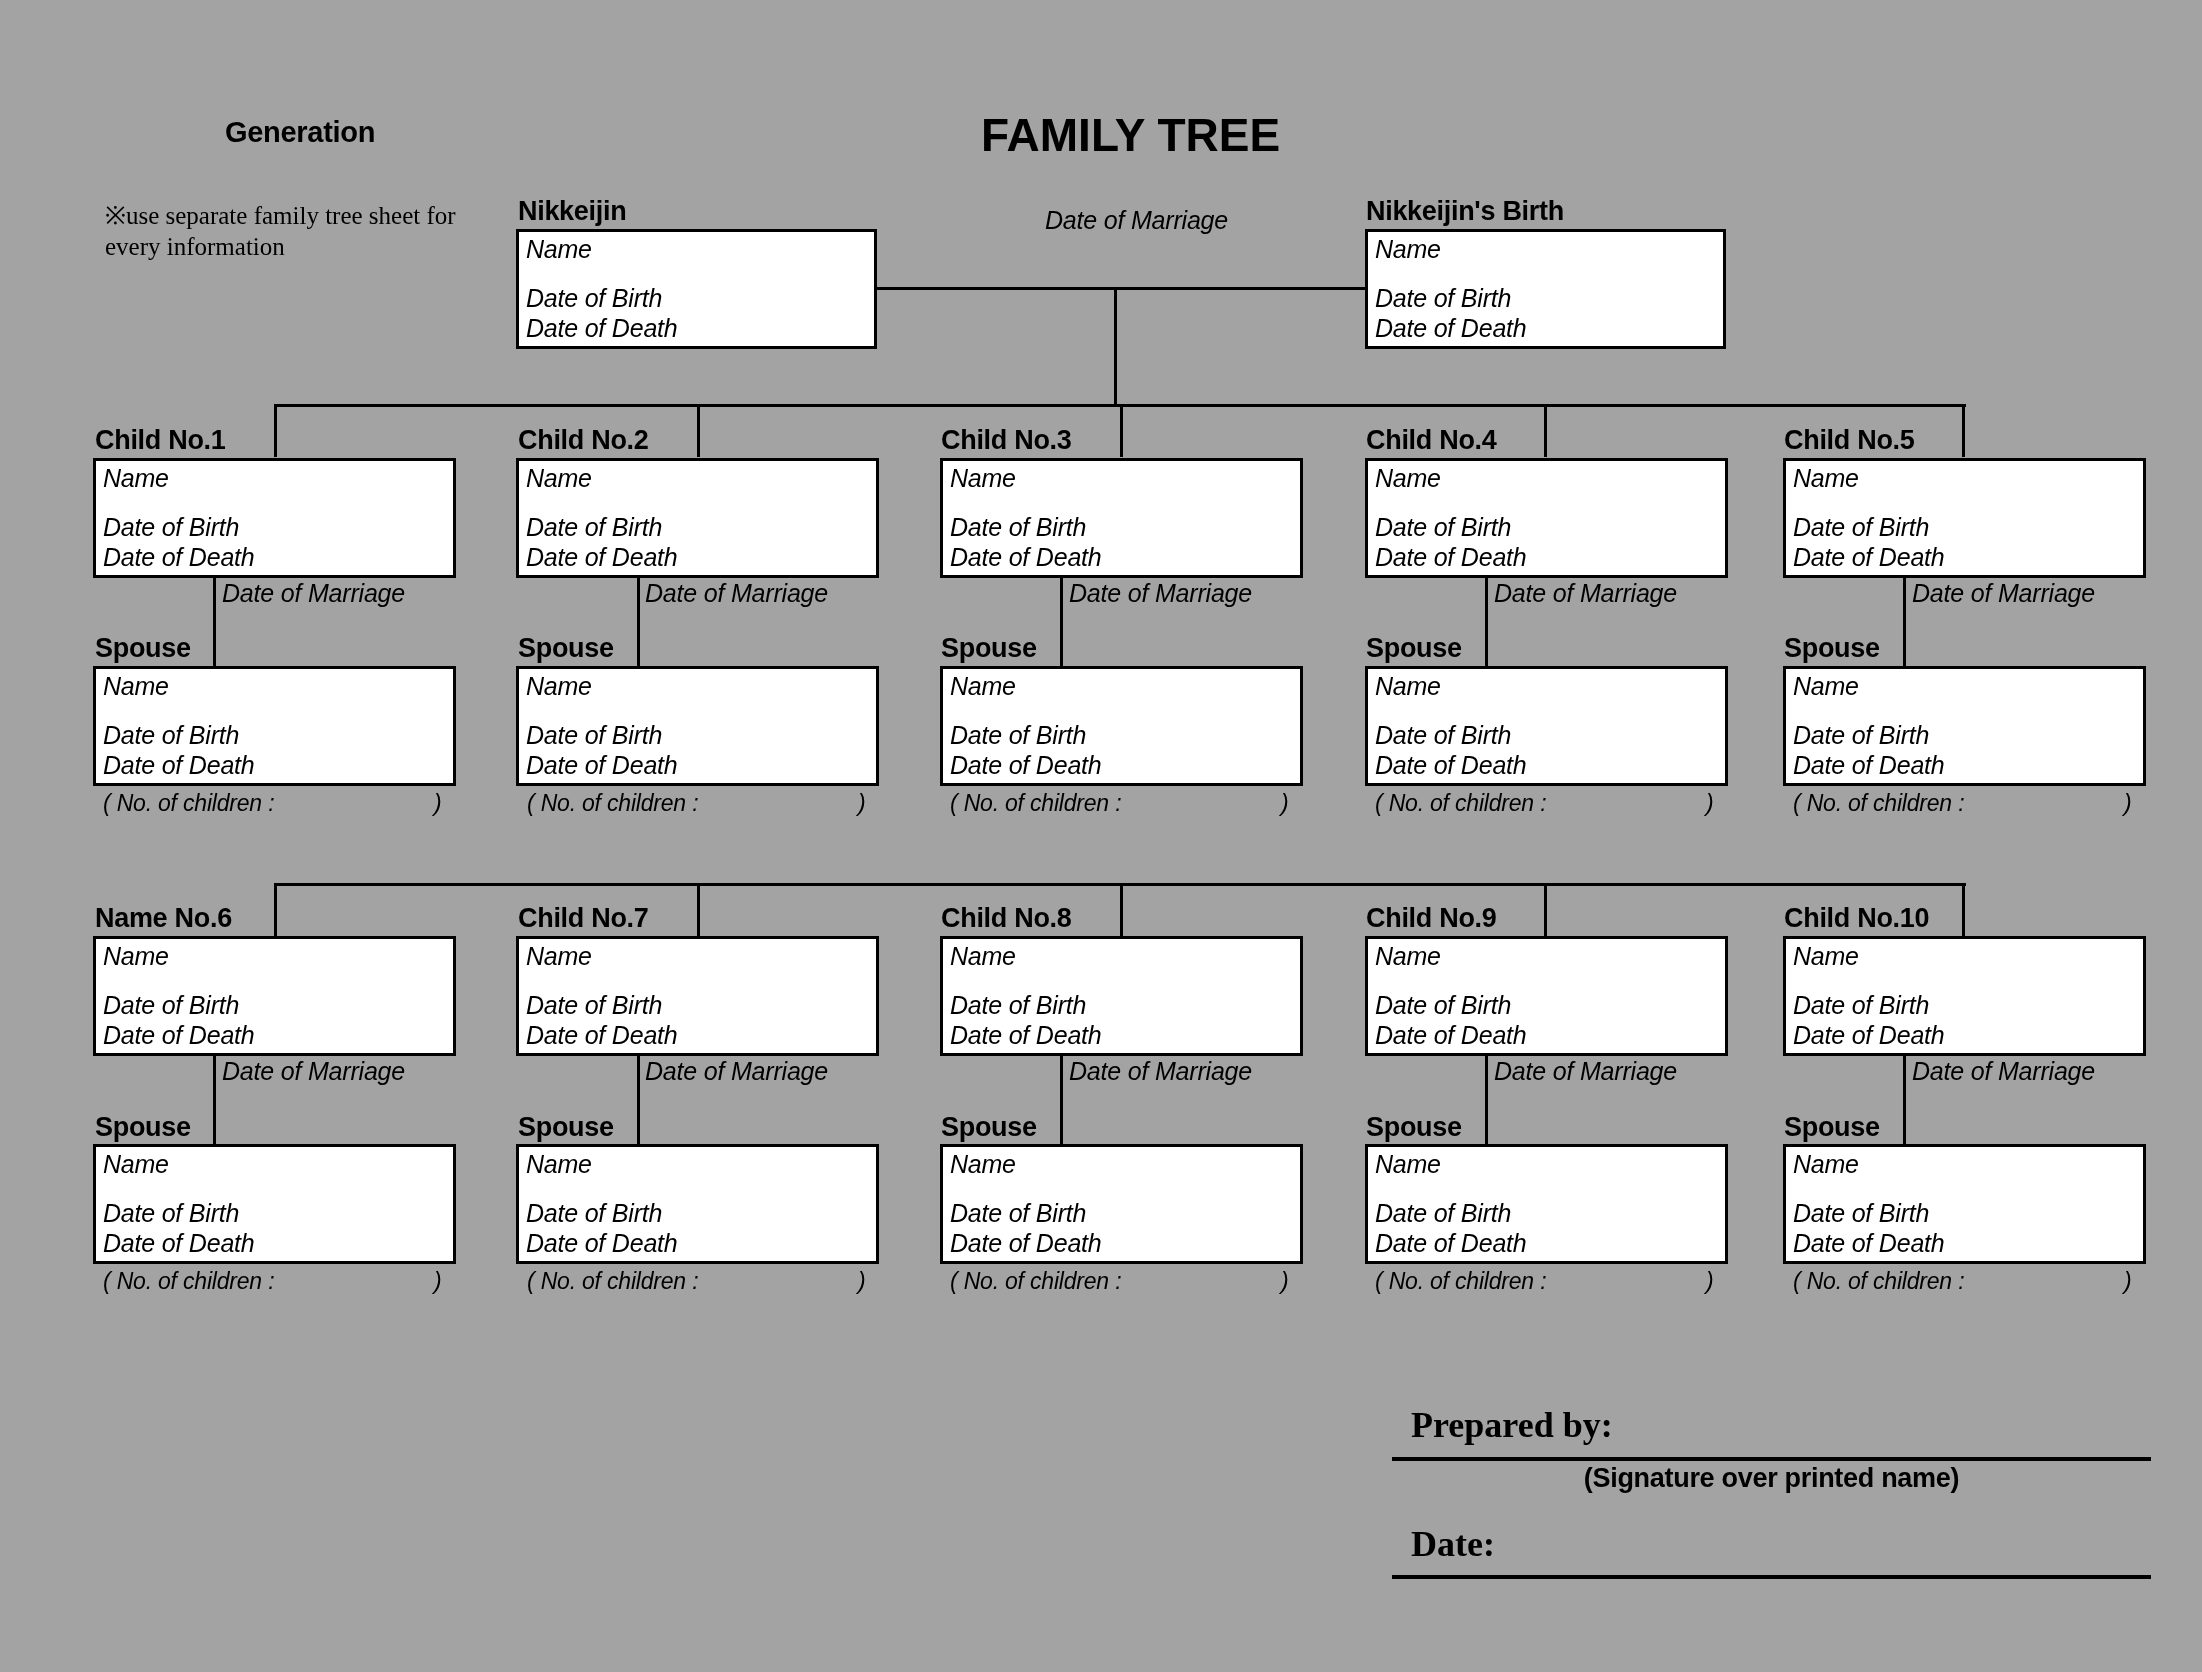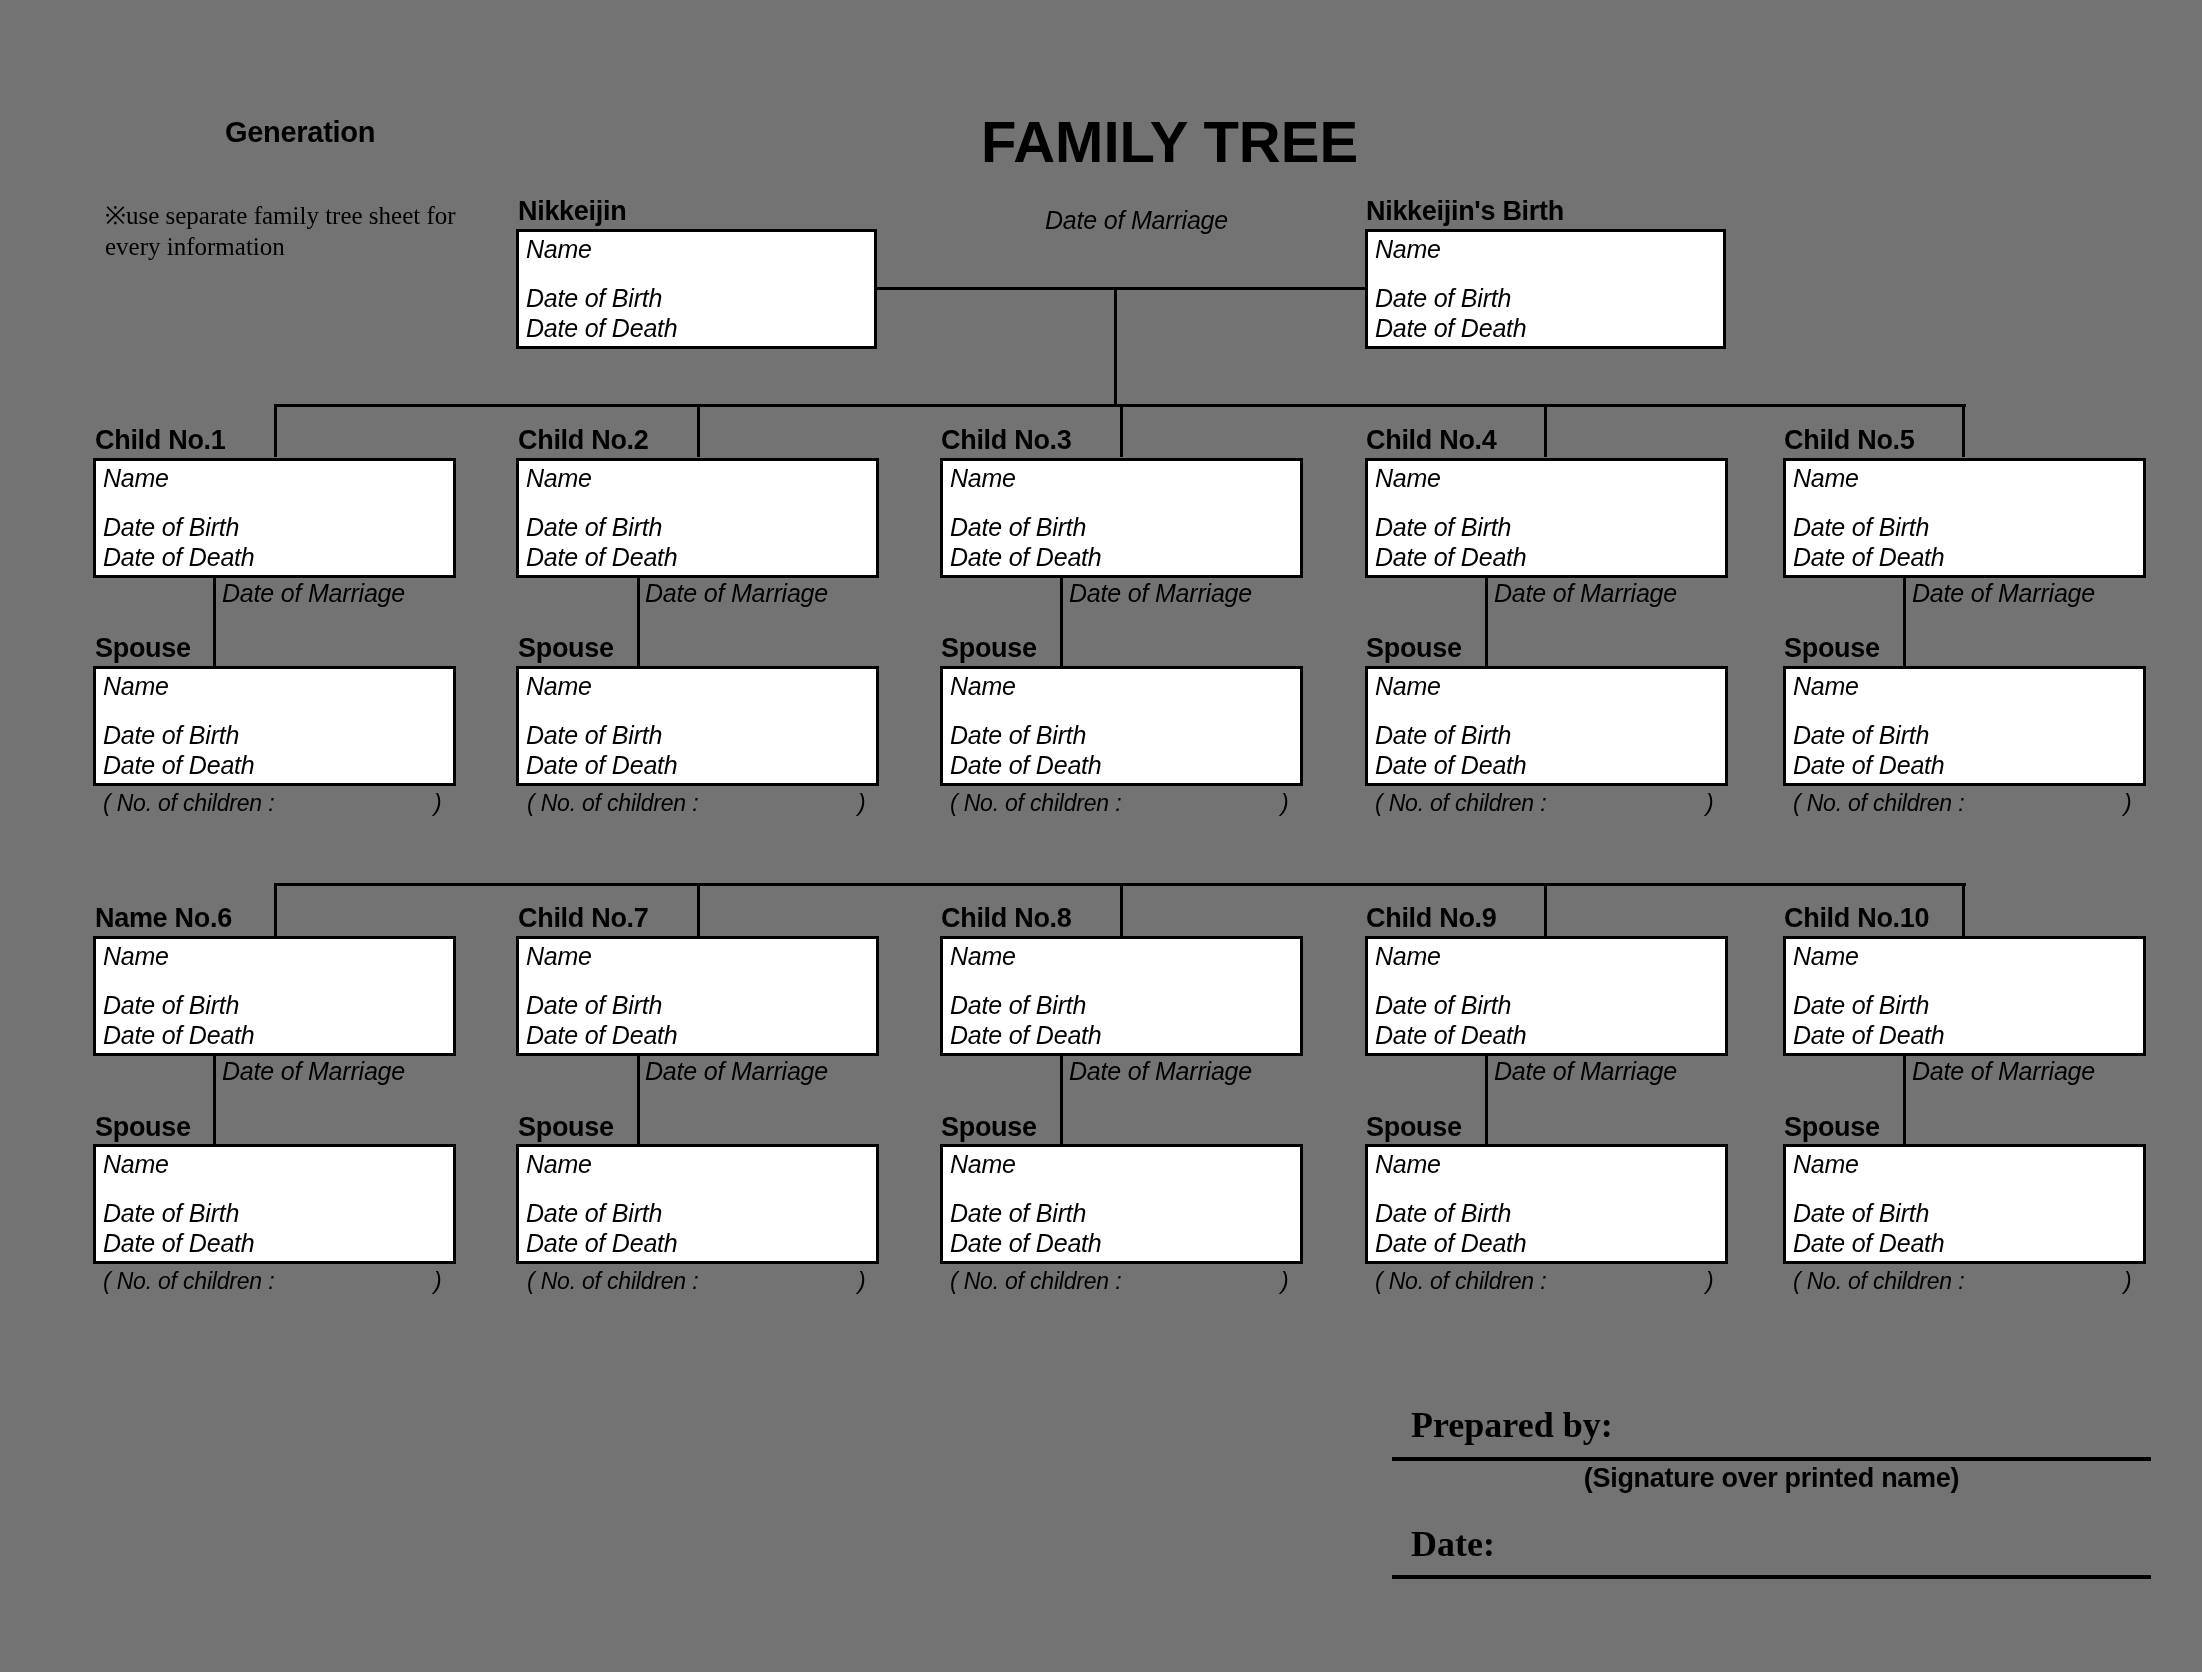--- a/index.html
+++ b/index.html
@@ -8,39 +8,39 @@
     background: #ffffff;
   }
   body {
     font-family: "Liberation Sans", sans-serif;
     color: #000000;
   }
   #page {
     position: relative;
     width: 2203px;
     height: 1673px;
-    background: #737373;
+    background: #a3a3a3;
     overflow: hidden;
   }
 
   
   .abs { position: absolute; }
   .line-h { position: absolute; background: #000; height: 3.4px; }
   .line-v { position: absolute; background: #000; width: 3.4px; }
 
   
   #generation-label {
     left: 225px; top: 116px;
     font-size: 29px;
     font-weight: bold;
     letter-spacing: -0.3px;
   }
   #page-title {
     left: 981px; top: 108px;
-    font-size: 58px;
+    font-size: 46px;
     font-weight: bold;
     letter-spacing: 0px;
   }
   #generation-note {
     left: 105px; top: 200px;
     width: 370px;
     font-family: "Liberation Serif", serif;
     font-size: 25px;
     line-height: 31px;
   }

